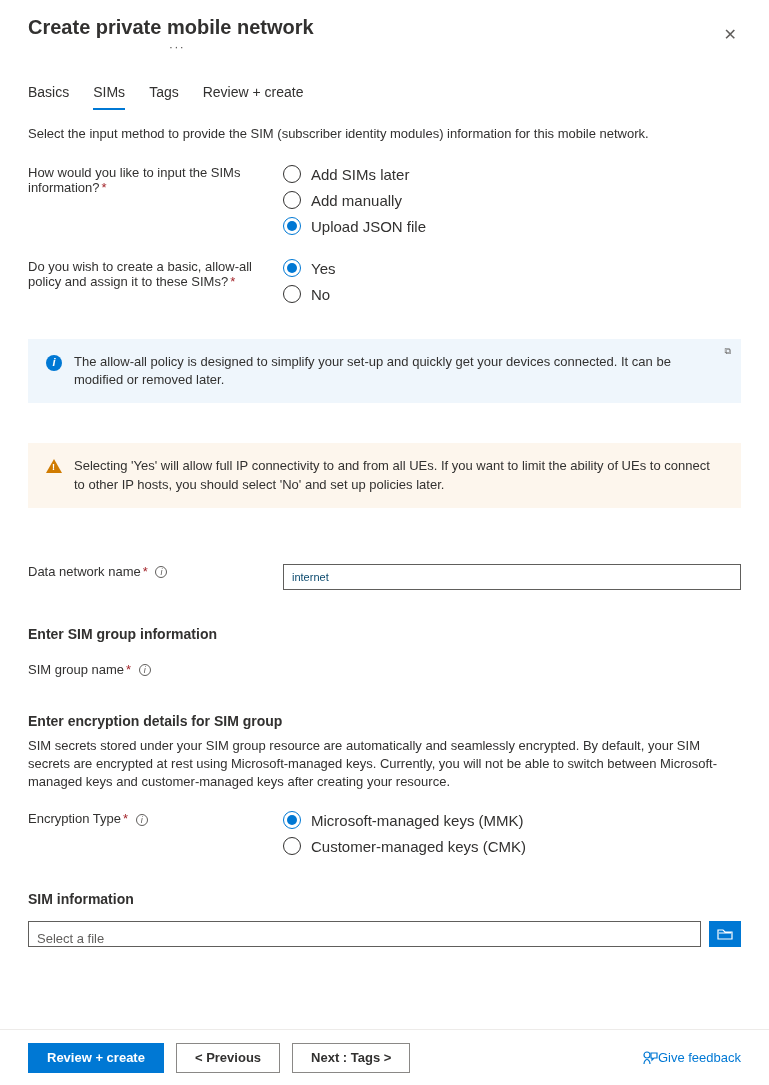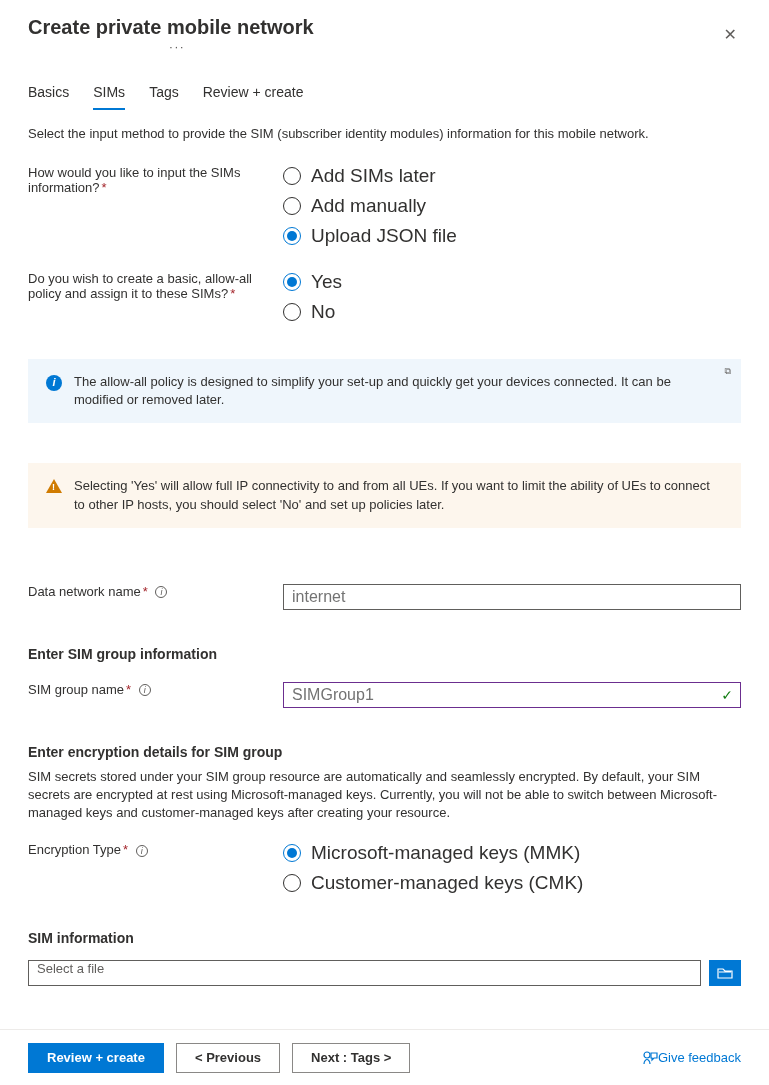--- a/index.html
+++ b/index.html
@@ -96,21 +96,21 @@
   .radio-outer {
     width: 18px; height: 18px; border: 1px solid #323130; border-radius: 50%;
     display: flex; align-items: center; justify-content: center;
     flex-shrink: 0;
   }
   .radio-item.selected .radio-outer { border-color: #0078d4; }
   .radio-inner {
     width: 10px; height: 10px; border-radius: 50%; background: #0078d4; display: none;
   }
   .radio-item.selected .radio-inner { display: block; }
-  .radio-label { font-size: 19px; color: #323130; }
+  .radio-label { font-size: 15px; color: #323130; }
   .callout {
     margin-top: 36px;
     padding: 14px 18px;
     display: flex;
     gap: 12px;
     font-size: 13px;
     line-height: 1.4;
     position: relative;
   }
   .callout.info { background: #eff6fc; }
@@ -141,22 +141,22 @@
     left: -2px; top: 2px;
     color: #fff;
     font-size: 9px;
     font-weight: 700;
   }
   .text-input {
     width: 100%;
     height: 26px;
     border: 1px solid #605e5c;
     padding: 0 8px;
-    font-size: 16px;
-    color: #737373;
+    font-size: 11px;
+    color: #0c4a6e;
     outline: none;
   }
   .text-input.valid {
     border: 1px solid #6b2e8f;
     padding-right: 28px;
   }
   .input-wrap { position: relative; }
   .check-mark {
     position: absolute;
     right: 8px;
@@ -179,21 +179,21 @@
   }
   .file-row { display: flex; gap: 8px; align-items: stretch; }
   .file-input {
     flex: 1;
     height: 26px;
     border: 1px solid #605e5c;
     padding: 0 8px;
     font-size: 13px;
     color: #605e5c;
     display: flex;
-    align-items: flex-start;
+    align-items: flex-end;
     background: #fff;
   }
   .file-btn {
     width: 32px;
     height: 26px;
     background: #0078d4;
     display: flex;
     align-items: center;
     justify-content: center;
     cursor: pointer;
@@ -328,26 +328,20 @@
     </div>
   </div>
 
   <div class="section-title">Enter SIM group information</div>
 
   <div class="form-row" style="margin-top:20px;">
     <div class="label-col">
       <span>SIM group name</span><span class="req">*</span>
       <span class="info-icon">i</span>
     </div>
-    <div class="input-col">
-      <div class="input-wrap">
-        <input class="text-input valid" type="text" value="SIMGroup1" style="">
-        <span class="check-mark">✓</span>
-      </div>
-    </div>
   </div>
 
   <div class="section-title">Enter encryption details for SIM group</div>
   <p class="section-desc">SIM secrets stored under your SIM group resource are automatically and seamlessly encrypted. By default, your SIM secrets are encrypted at rest using Microsoft-managed keys. Currently, you will not be able to switch between Microsoft-managed keys and customer-managed keys after creating your resource.</p>
 
   <div class="form-row" style="margin-top:20px;">
     <div class="label-col">
       <span>Encryption Type</span><span class="req">*</span>
       <span class="info-icon">i</span>
     </div>

